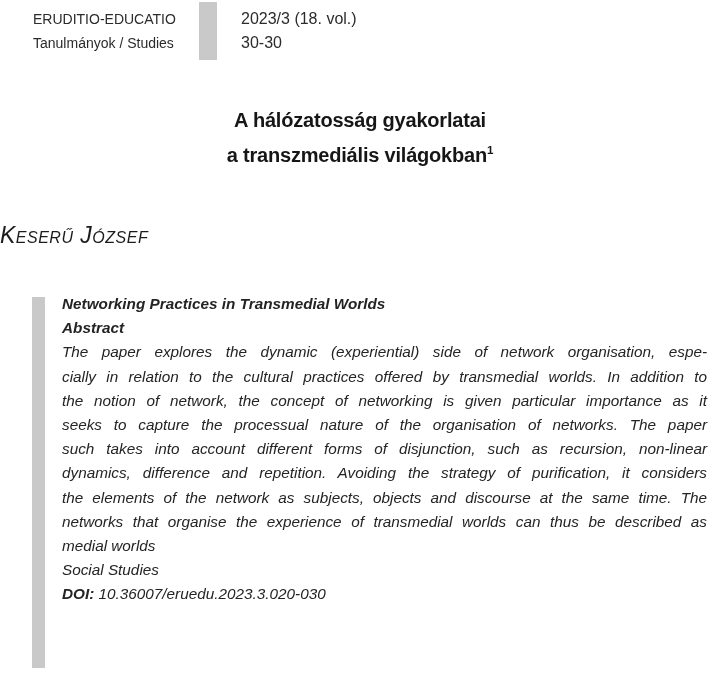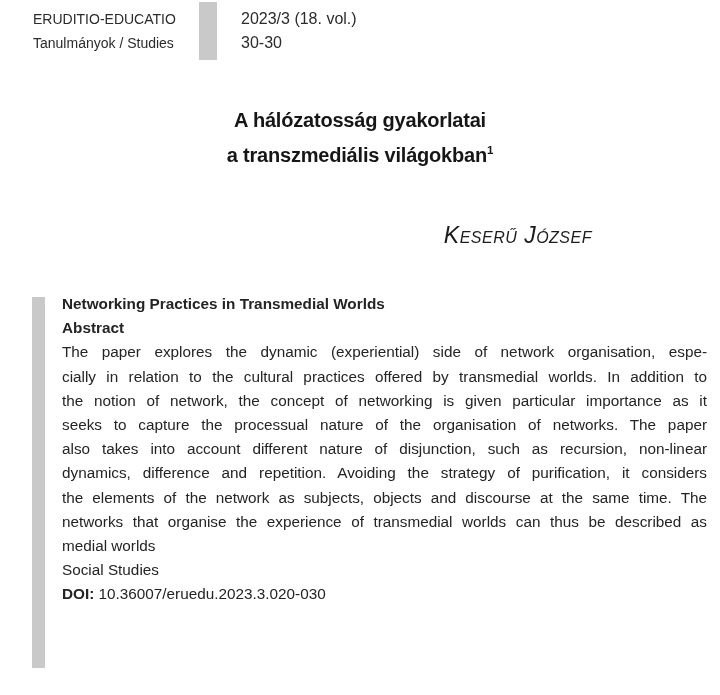--- a/index.html
+++ b/index.html
@@ -58,21 +58,21 @@
   .title sup {
     font-size: 58%;
     vertical-align: super;
     line-height: 0;
   }
   .author {
     position: absolute;
     left: 0;
     top: 221px;
     width: 592px;
-    text-align: right;
+    text-align: left;
     font-size: 23px;
     line-height: 28px;
     font-style: italic;
     font-variant: small-caps;
     letter-spacing: 0.5px;
     color: #1c1c1c;
   }
 
   
   .abs-divider {
@@ -85,21 +85,21 @@
   }
   .abs-block {
     position: absolute;
     left: 62px;
     top: 292px;
     width: 645px;
     font-size: 15.3px;
     line-height: 24.2px;
     color: #242424;
   }
-  .tline { text-align: left; }
+  .tline { text-align: left; font-style: italic; }
   .tline.j {
     text-align: justify;
     text-align-last: justify;
   }
   .b { font-weight: 700; }
 </style>
 </head>
 <body>
 
 <div class="hdr-left">
@@ -124,21 +124,21 @@
 <div class="abs-divider"></div>
 
 <div class="abs-block">
   <div class="tline b">Networking Practices in Transmedial Worlds</div>
   <div class="tline b">Abstract</div>
 
   <div class="tline j">The paper explores the dynamic (experiential) side of network organisation, espe-</div>
   <div class="tline j">cially in relation to the cultural practices offered by transmedial worlds. In addition to</div>
   <div class="tline j">the notion of network, the concept of networking is given particular importance as it</div>
   <div class="tline j">seeks to capture the processual nature of the organisation of networks. The paper</div>
-  <div class="tline j">also takes into account different nature of disjunction, such as recursion, non-linear</div>
+  <div class="tline j">such takes into account different forms of disjunction, such as recursion, non-linear</div>
   <div class="tline j">dynamics, difference and repetition. Avoiding the strategy of purification, it considers</div>
   <div class="tline j">the elements of the network as subjects, objects and discourse at the same time. The</div>
   <div class="tline j">networks that organise the experience of transmedial worlds can thus be described as</div>
 
   <div class="tline">medial worlds</div>
 
   <div class="tline">Social Studies</div>
 
   <div class="tline"><span class="b">DOI:</span> <span>10.36007/eruedu.2023.3.020-030</span></div>
 </div>

